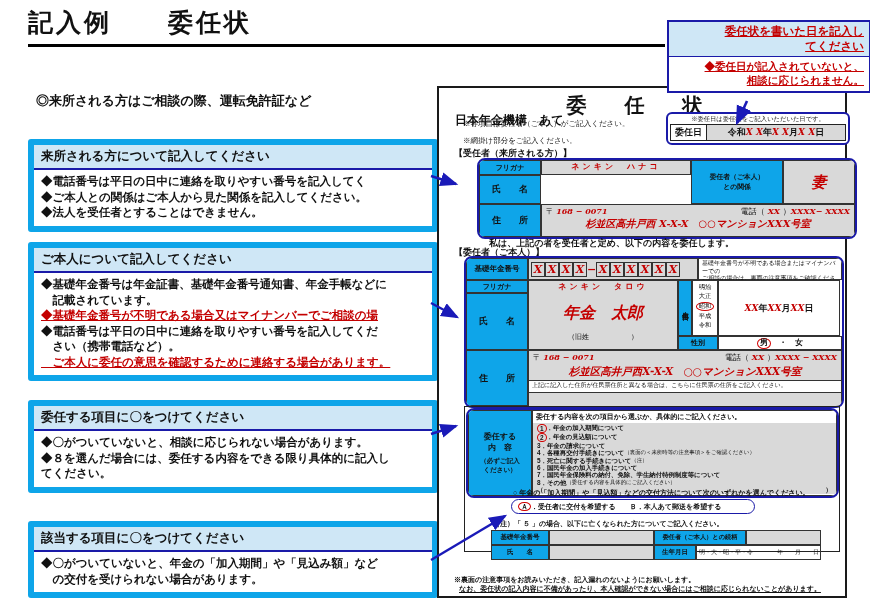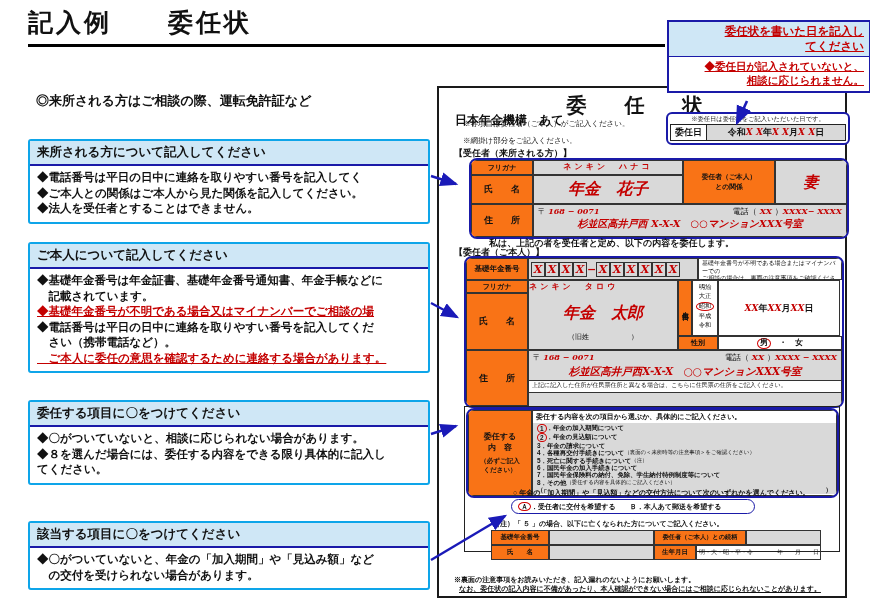--- a/index.html
+++ b/index.html
@@ -5,21 +5,21 @@
   html,body{margin:0;padding:0;background:#fff;}
   .stage{position:relative;width:870px;height:602px;background:#fff;overflow:hidden;
          font-family:"Liberation Sans",sans-serif;color:#111;}
   .abs{position:absolute;}
   
   .page-title{left:28px;top:6px;width:637px;font-size:25px;font-weight:bold;letter-spacing:3px;
               border-bottom:3px solid #000;padding-bottom:5px;}
   .intro{left:36px;top:58px;font-size:13px;font-weight:bold;line-height:17px;white-space:pre;}
   .intro .ind{padding-left:13px;}
   .blue-t{color:#2e8fc0;}
-  .gbox{border:2px solid #0ea5e9;border-radius:3px;background:#fff;width:398px;}
+  .gbox{border:6px solid #0ea5e9;border-radius:3px;background:#fff;width:398px;}
   .gbox .hd{background:#cfe7f6;border-bottom:2px solid #1a1aa8;font-weight:bold;font-size:12.5px;
             padding:3px 7px;}
   .gbox .bd{padding:4px 7px 5px 7px;font-size:11.5px;font-weight:bold;line-height:15.5px;}
   .gbox .bd div{white-space:pre;}
   .red-u{color:#c40000;text-decoration:underline;}
   
   .notebox{left:667px;top:20px;width:200px;border:2px solid #1a1aa8;background:#fff;z-index:6;text-align:right;}
   .notebox .nhd{background:#cfe7f6;border-bottom:1.5px solid #1a1aa8;padding:2px 5px;
                 font-size:11.5px;font-weight:bold;line-height:15px;white-space:pre-line;}
   .notebox .nbd{padding:2px 5px 4px 5px;font-size:10.5px;font-weight:bold;line-height:14px;white-space:pre-line;}
@@ -33,21 +33,21 @@
   .datebox{left:227px;top:24px;width:176px;border:2px solid #1a1aa8;border-radius:6px;padding:1px 2px 2px 2px;background:#fff;}
   .datebox .dnote{font-size:6.3px;text-align:center;white-space:nowrap;}
   .datebox .drow{display:flex;}
   .datebox .dlab{border:1px solid #222;background:#fff;font-size:9px;font-weight:bold;padding:1px 4px;white-space:nowrap;}
   .datebox .dval{border:1px solid #222;border-left:none;background:#d9d9d9;font-size:9px;font-weight:bold;
                  padding:1px 3px;white-space:nowrap;flex:1;text-align:center;}
   .hw{font-family:"DejaVu Serif",serif;font-style:italic;font-weight:bold;color:#c40000;}
   .redtxt{color:#c40000;font-weight:bold;}
   .btable{border:2px solid #1a1aa8;border-radius:8px;background:#fff;overflow:hidden;}
   .cell{border:1px solid #333;box-sizing:border-box;}
-  .lblc{display:flex;align-items:center;justify-content:center;background:#f97316;font-weight:bold;}
+  .lblc{display:flex;align-items:center;justify-content:center;background:#0ea5e9;font-weight:bold;}
   .gray{background:#d9d9d9;}
   .flexr{display:flex;}
   .circ-red{display:inline-block;border:1.3px solid #d10000;border-radius:50%;padding:0 2px;line-height:1.1;}
   
   .item{display:flex;font-size:6.4px;font-weight:bold;line-height:7.3px;white-space:pre;}
   .item .inote{font-size:5.4px;font-weight:normal;align-self:center;}
   .overlay{position:absolute;left:0;top:0;z-index:9;pointer-events:none;}
   .tiny{font-size:6px;line-height:7.5px;}
   .u{text-decoration:underline;}
 </style>
@@ -118,32 +118,29 @@
     <div class="abs sec-label" style="left:15px;top:59px;">【受任者（来所される方）】</div>
 
     <div class="abs datebox">
       <div class="dnote">※委任日は委任状をご記入いただいた日です。</div>
       <div class="drow">
         <span class="dlab">委任日</span>
         <span class="dval"><span>令和</span><span class="hw">X X</span><span>年</span><span class="hw">X X</span><span>月</span><span class="hw">X X</span><span>日</span></span>
       </div>
     </div>
 
-    <div class="abs btable" style="left:30px;top:70px;width:376px;">
+    <div class="abs btable" style="left:38px;top:70px;width:376px;">
       <div class="flexr">
         <div style="width:212px;">
           <div class="flexr" style="height:15px;">
             <div class="cell lblc" style="width:62px;font-size:7px;">フリガナ</div>
             <div class="cell gray" style="width:150px;text-align:center;font-size:8px;letter-spacing:3px;"><span class="redtxt">ネンキン　ハナコ</span></div>
           </div>
           <div class="flexr" style="height:29px;">
             <div class="cell lblc" style="width:62px;font-size:9px;">氏　　名</div>
-            <div class="cell gray" style="width:150px;display:flex;align-items:center;justify-content:center;">
-                <span class="hw" style="font-size:16px;">年金　花子</span>
-              </div>
           </div>
         </div>
         <div class="cell lblc" style="width:92px;height:44px;font-size:6.8px;white-space:pre-line;text-align:center;">委任者（ご本人）
 との関係</div>
         <div class="cell gray" style="width:72px;height:44px;display:flex;align-items:center;justify-content:center;">
             <span class="hw" style="font-size:15px;">妻</span>
           </div>
       </div>
       <div class="flexr" style="height:33px;">
         <div class="cell lblc" style="width:62px;font-size:9px;">住　　所</div>
@@ -180,21 +177,21 @@
         <div class="cell tiny" style="width:144px;padding:1px 3px;white-space:pre-line;">基礎年金番号が不明である場合またはマイナンバーでの
 ご相談の場合は、裏面の注意事項をご確認ください。</div>
       </div>
 
       <div class="flexr" style="height:70px;">
         <div style="width:62px;">
           <div class="cell lblc" style="height:13px;font-size:7px;">フリガナ</div>
           <div class="cell lblc" style="height:57px;font-size:9px;">氏　　名</div>
         </div>
         <div class="cell gray" style="width:150px;">
-          <div class="redtxt" style="font-size:8px;text-align:left;letter-spacing:3px;height:13px;font-family:Liberation Mono, monospace;">ネンキン　タロウ</div>
+          <div class="redtxt" style="font-size:8px;text-align:center;letter-spacing:3px;height:13px;font-family:Liberation Mono, monospace;">ネンキン　タロウ</div>
           <div class="hw" style="font-size:16px;text-align:center;height:38px;display:flex;align-items:center;justify-content:center;">年金　太郎</div>
           <div style="font-size:7px;text-align:center;">（旧姓　　　　　　）</div>
         </div>
         <div style="width:164px;">
           <div class="flexr" style="height:56px;">
             <div class="cell lblc" style="width:14px;writing-mode:vertical-rl;text-orientation:upright;font-size:7px;letter-spacing:1px;">生年月日</div>
             <div class="cell" style="width:26px;font-size:6.3px;line-height:9.4px;text-align:center;padding-top:1px;">
               <div>明治</div>
               <div>大正</div>
               <div><span class="circ-red">昭和</span></div>

